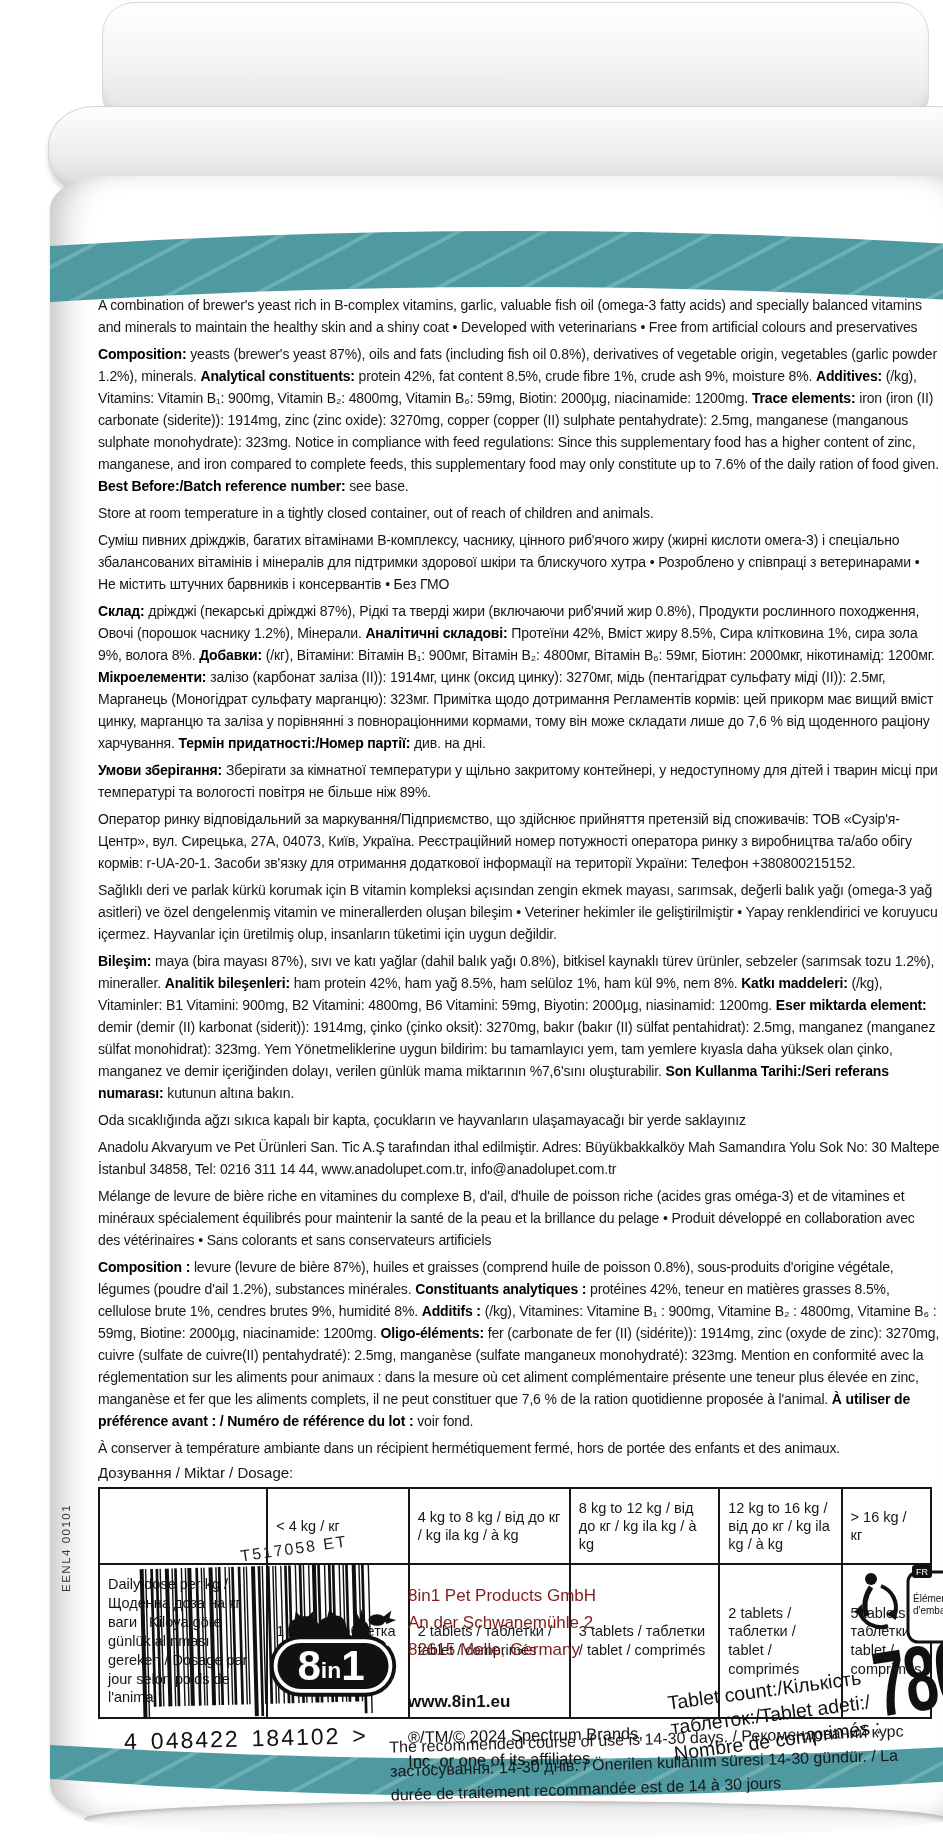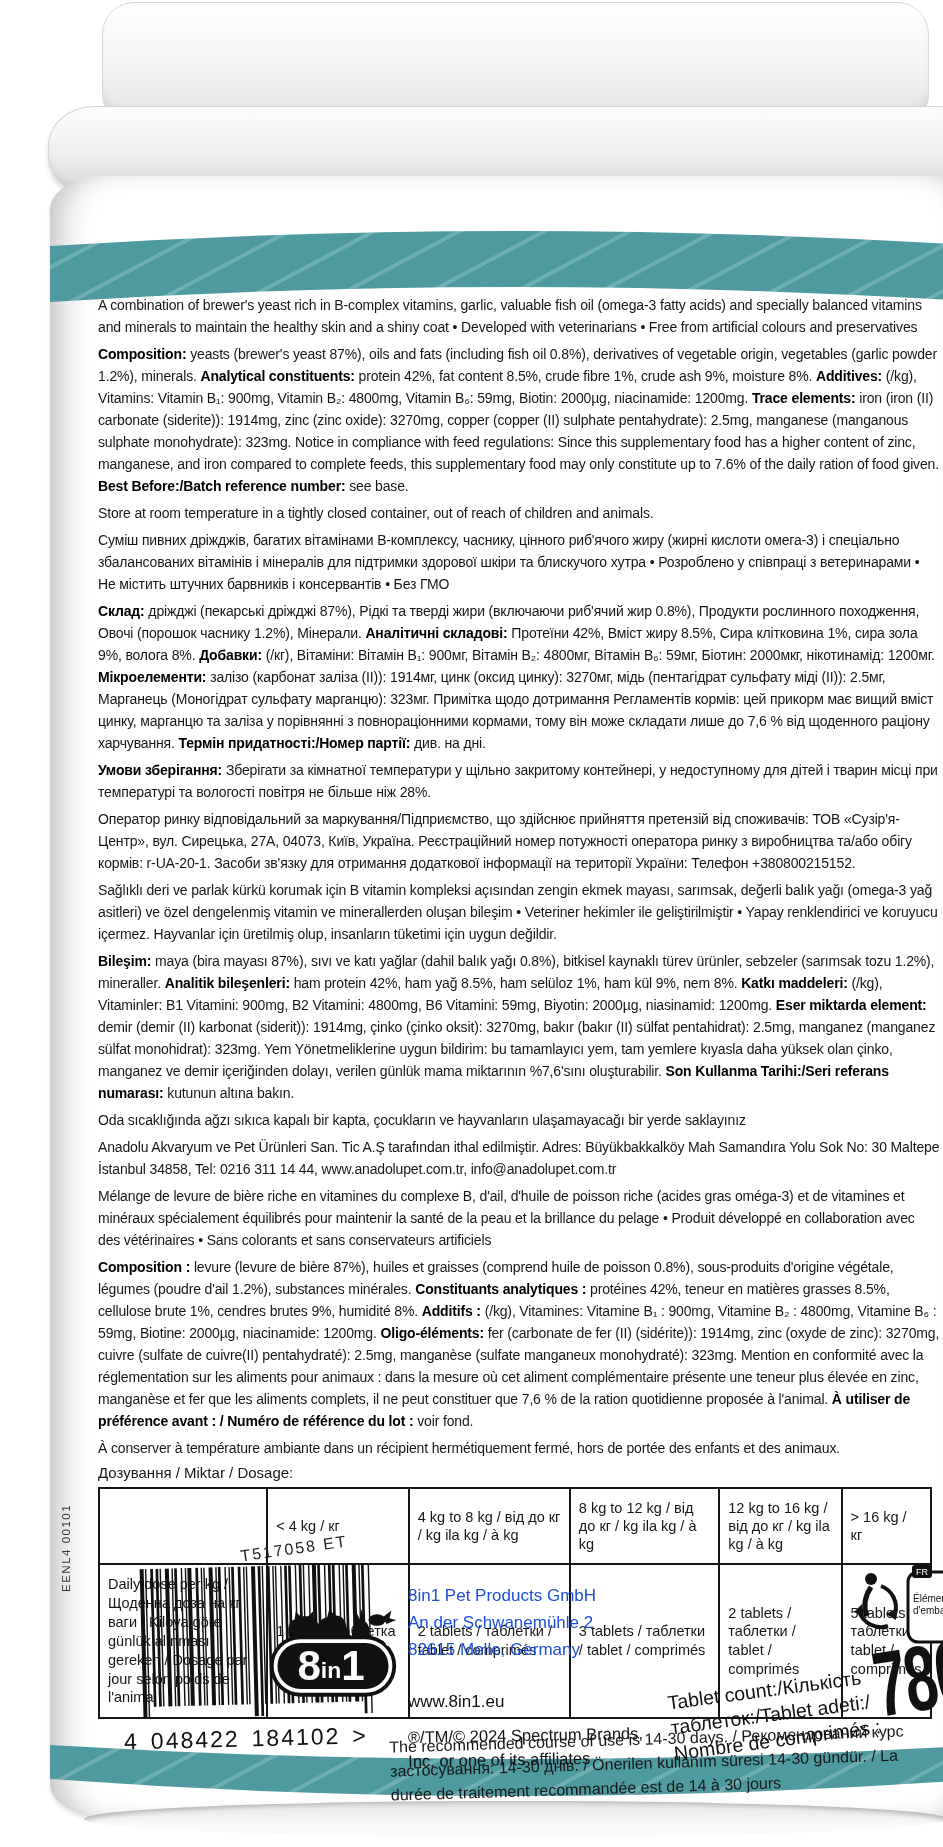--- a/index.html
+++ b/index.html
@@ -46,22 +46,22 @@
 
   
   .vertical-code{position:absolute;left:16px;top:1592px;font-size:11.5px;letter-spacing:1.5px;
     color:#333;transform:rotate(-90deg);transform-origin:0 0;white-space:nowrap;}
   .batch-code{position:absolute;left:196px;top:1540px;font-size:16px;letter-spacing:2px;
     transform:rotate(-8deg);color:#222;}
   .barcode{position:absolute;left:92px;top:1566px;width:250px;transform:rotate(-1.5deg);}
   .barcode-digits{display:flex;align-items:flex-end;gap:12px;font-size:23px;font-weight:500;
     letter-spacing:2px;margin-top:3px;margin-left:-14px;color:#111;}
   .brand-logo{position:absolute;left:222px;top:1586px;width:134px;height:118px;}
-  .company{position:absolute;left:364px;top:1582px;font-size:17px;line-height:1.6;color:#1d4ed8;}
-  .website{position:absolute;left:364px;top:1692px;font-size:17px;color:#111;}
+  .company{position:absolute;left:364px;top:1582px;font-size:17px;line-height:1.6;color:#7f1d1d;}
+  .website{position:absolute;left:364px;top:1692px;font-size:17px;color:#111;font-weight:bold;}
   .copyright{position:absolute;left:364px;top:1724px;font-size:16.5px;line-height:1.45;color:#111;
     transform:rotate(-1deg);}
   .triman{position:absolute;left:806px;top:1564px;width:122px;height:86px;}
   .tablet-label{position:absolute;left:626px;top:1676px;width:222px;font-size:19.5px;
     line-height:1.3;transform:rotate(-7.5deg);color:#111;}
   .tablet-count{position:absolute;left:822px;top:1634px;font-size:92px;font-weight:700;
     letter-spacing:-3px;color:#111;transform:rotate(-9deg) scaleX(.64);transform-origin:left top;}
 </style>
 </head>
 <body>
@@ -88,21 +88,21 @@
 
     <div class="side-strip"></div>
 
     <div class="content">
       <div id="paragraphs">
           <p class="para"><span>A combination of brewer's yeast rich in B-complex vitamins, garlic, valuable fish oil (omega-3 fatty acids) and specially balanced vitamins and minerals to maintain the healthy skin and a shiny coat • Developed with veterinarians • Free from artificial colours and preservatives</span></p>
           <p class="para"><b>Composition: </b><span>yeasts (brewer's yeast 87%), oils and fats (including fish oil 0.8%), derivatives of vegetable origin, vegetables (garlic powder 1.2%), minerals. </span><b>Analytical constituents: </b><span>protein 42%, fat content 8.5%, crude fibre 1%, crude ash 9%, moisture 8%. </span><b>Additives: </b><span>(/kg), Vitamins: Vitamin B₁: 900mg, Vitamin B₂: 4800mg, Vitamin B₆: 59mg, Biotin: 2000µg, niacinamide: 1200mg. </span><b>Trace elements: </b><span>iron (iron (II) carbonate (siderite)): 1914mg, zinc (zinc oxide): 3270mg, copper (copper (II) sulphate pentahydrate): 2.5mg, manganese (manganous sulphate monohydrate): 323mg. Notice in compliance with feed regulations: Since this supplementary food has a higher content of zinc, manganese, and iron compared to complete feeds, this supplementary food may only constitute up to 7.6% of the daily ration of food given. </span><b>Best Before:/Batch reference number: </b><span>see base.</span></p>
           <p class="para"><span>Store at room temperature in a tightly closed container, out of reach of children and animals.</span></p>
           <p class="para"><span>Суміш пивних дріжджів, багатих вітамінами В-комплексу, часнику, цінного риб'ячого жиру (жирні кислоти омега-3) і спеціально збалансованих вітамінів і мінералів для підтримки здорової шкіри та блискучого хутра • Розроблено у співпраці з ветеринарами • Не містить штучних барвників і консервантів • Без ГМО</span></p>
           <p class="para"><b>Склад: </b><span>дріжджі (пекарські дріжджі 87%), Рідкі та тверді жири (включаючи риб'ячий жир 0.8%), Продукти рослинного походження, Овочі (порошок часнику 1.2%), Мінерали. </span><b>Аналітичні складові: </b><span>Протеїни 42%, Вміст жиру 8.5%, Сира клітковина 1%, сира зола 9%, волога 8%. </span><b>Добавки: </b><span>(/кг), Вітаміни: Вітамін B₁: 900мг, Вітамін B₂: 4800мг, Вітамін B₆: 59мг, Біотин: 2000мкг, нікотинамід: 1200мг. </span><b>Мікроелементи: </b><span>залізо (карбонат заліза (II)): 1914мг, цинк (оксид цинку): 3270мг, мідь (пентагідрат сульфату міді (II)): 2.5мг, Марганець (Моногідрат сульфату марганцю): 323мг. Примітка щодо дотримання Регламентів кормів: цей прикорм має вищий вміст цинку, марганцю та заліза у порівнянні з повнораціонними кормами, тому він може складати лише до 7,6 % від щоденного раціону харчування. </span><b>Термін придатності:/Номер партії: </b><span>див. на дні.</span></p>
-          <p class="para"><b>Умови зберігання: </b><span>Зберігати за кімнатної температури у щільно закритому контейнері, у недоступному для дітей і тварин місці при температурі та вологості повітря не більше ніж 28%.</span></p>
+          <p class="para"><b>Умови зберігання: </b><span>Зберігати за кімнатної температури у щільно закритому контейнері, у недоступному для дітей і тварин місці при температурі та вологості повітря не більше ніж 89%.</span></p>
           <p class="para"><span>Оператор ринку відповідальний за маркування/Підприємство, що здійснює прийняття претензій від споживачів: ТОВ «Сузір'я-Центр», вул. Сирецька, 27А, 04073, Київ, Україна. Реєстраційний номер потужності оператора ринку з виробництва та/або обігу кормів: r-UA-20-1. Засоби зв'язку для отримання додаткової інформації на території України: Телефон +380800215152.</span></p>
           <p class="para"><span>Sağlıklı deri ve parlak kürkü korumak için B vitamin kompleksi açısından zengin ekmek mayası, sarımsak, değerli balık yağı (omega-3 yağ asitleri) ve özel dengelenmiş vitamin ve minerallerden oluşan bileşim • Veteriner hekimler ile geliştirilmiştir • Yapay renklendirici ve koruyucu içermez. Hayvanlar için üretilmiş olup, insanların tüketimi için uygun değildir.</span></p>
           <p class="para"><b>Bileşim: </b><span>maya (bira mayası 87%), sıvı ve katı yağlar (dahil balık yağı 0.8%), bitkisel kaynaklı türev ürünler, sebzeler (sarımsak tozu 1.2%), mineraller. </span><b>Analitik bileşenleri: </b><span>ham protein 42%, ham yağ 8.5%, ham selüloz 1%, ham kül 9%, nem 8%. </span><b>Katkı maddeleri: </b><span>(/kg), Vitaminler: B1 Vitamini: 900mg, B2 Vitamini: 4800mg, B6 Vitamini: 59mg, Biyotin: 2000µg, niasinamid: 1200mg. </span><b>Eser miktarda element: </b><span>demir (demir (II) karbonat (siderit)): 1914mg, çinko (çinko oksit): 3270mg, bakır (bakır (II) sülfat pentahidrat): 2.5mg, manganez (manganez sülfat monohidrat): 323mg. Yem Yönetmeliklerine uygun bildirim: bu tamamlayıcı yem, tam yemlere kıyasla daha yüksek olan çinko, manganez ve demir içeriğinden dolayı, verilen günlük mama miktarının %7,6'sını oluşturabilir. </span><b>Son Kullanma Tarihi:/Seri referans numarası: </b><span>kutunun altına bakın.</span></p>
           <p class="para"><span>Oda sıcaklığında ağzı sıkıca kapalı bir kapta, çocukların ve hayvanların ulaşamayacağı bir yerde saklayınız</span></p>
           <p class="para"><span>Anadolu Akvaryum ve Pet Ürünleri San. Tic A.Ş tarafından ithal edilmiştir. Adres: Büyükbakkalköy Mah Samandıra Yolu Sok No: 30 Maltepe İstanbul 34858, Tel: 0216 311 14 44, www.anadolupet.com.tr, info@anadolupet.com.tr</span></p>
           <p class="para"><span>Mélange de levure de bière riche en vitamines du complexe B, d'ail, d'huile de poisson riche (acides gras oméga-3) et de vitamines et minéraux spécialement équilibrés pour maintenir la santé de la peau et la brillance du pelage • Produit développé en collaboration avec des vétérinaires • Sans colorants et sans conservateurs artificiels</span></p>
           <p class="para"><b>Composition : </b><span>levure (levure de bière 87%), huiles et graisses (comprend huile de poisson 0.8%), sous-produits d'origine végétale, légumes (poudre d'ail 1.2%), substances minérales. </span><b>Constituants analytiques : </b><span>protéines 42%, teneur en matières grasses 8.5%, cellulose brute 1%, cendres brutes 9%, humidité 8%. </span><b>Additifs : </b><span>(/kg), Vitamines: Vitamine B₁ : 900mg, Vitamine B₂ : 4800mg, Vitamine B₆ : 59mg, Biotine: 2000µg, niacinamide: 1200mg. </span><b>Oligo-éléments: </b><span>fer (carbonate de fer (II) (sidérite)): 1914mg, zinc (oxyde de zinc): 3270mg, cuivre (sulfate de cuivre(II) pentahydraté): 2.5mg, manganèse (sulfate manganeux monohydraté): 323mg. Mention en conformité avec la réglementation sur les aliments pour animaux : dans la mesure où cet aliment complémentaire présente une teneur plus élevée en zinc, manganèse et fer que les aliments complets, il ne peut constituer que 7,6 % de la ration quotidienne proposée à l'animal. </span><b>À utiliser de préférence avant : / Numéro de référence du lot : </b><span>voir fond.</span></p>
           <p class="para"><span>À conserver à température ambiante dans un récipient hermétiquement fermé, hors de portée des enfants et des animaux.</span></p>
         </div>
 

